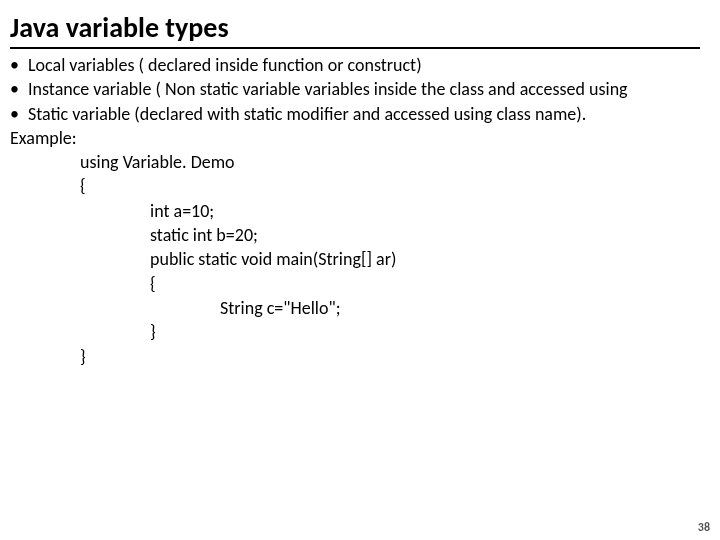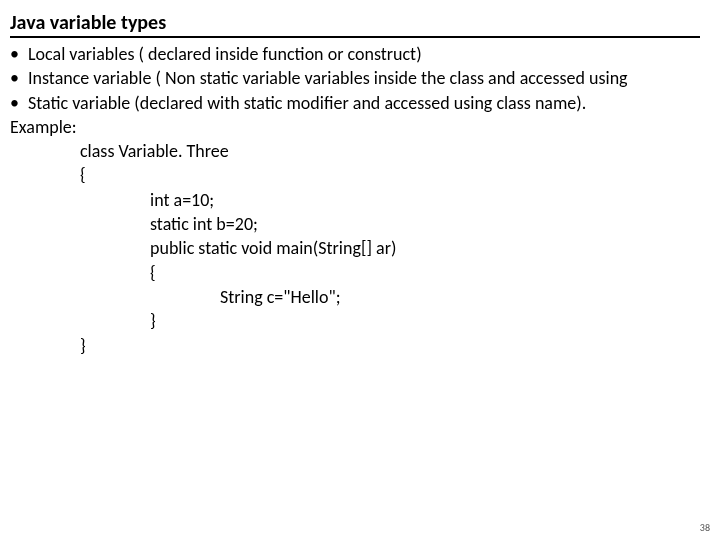--- a/index.html
+++ b/index.html
@@ -7,21 +7,21 @@
     padding: 10px 20px 10px 10px;
     font-family: Calibri, Arial, sans-serif;
     font-size: 18px;
     color: #000;
     width: 720px;
     height: 540px;
     box-sizing: border-box;
     position: relative;
   }
   .title {
-    font-size: 20px;
+    font-size: 28px;
     font-weight: bold;
     margin: 0 0 4px 0;
     border-bottom: 2px solid #000;
     padding-bottom: 2px;
   }
   .body-text {
     line-height: 1.35;
   }
   .bullet-row {
     display: flex;
@@ -36,22 +36,23 @@
   .sub-indent {
     padding-left: 36px;
   }
   .code1 { padding-left: 70px; }
   .code2 { padding-left: 140px; }
   .code3 { padding-left: 210px; }
   .page-num {
     position: absolute;
     bottom: 6px;
     right: 10px;
-    font-size: 10px;
+    font-size: 12px;
     color: #555;
+    font-weight: bold;
   }
 </style>
 </head>
 <body>
 
 <div class="title">Java variable types</div>
 
 <div class="body-text">
 
   <div class="bullet-row">
@@ -64,21 +65,21 @@
     <div class="bullet-text">Instance variable ( Non static variable variables inside the class and accessed using</div>
   </div>
 
   <div class="bullet-row">
     <div class="bullet-marker">•</div>
     <div class="bullet-text">Static variable (declared with static modifier and accessed using class name).</div>
   </div>
 
   <div>Example:</div>
 
-  <div class="code1">class Variable. Three</div>
+  <div class="code1">using Variable. Demo</div>
   <div class="code1">{</div>
   <div class="code2">int a=10;</div>
   <div class="code2">static int b=20;</div>
   <div class="code2">public static void main(String[] ar)</div>
   <div class="code2">{</div>
   <div class="code3">String c="Hello";</div>
   <div class="code2">}</div>
   <div class="code1">}</div>
 </div>
 

